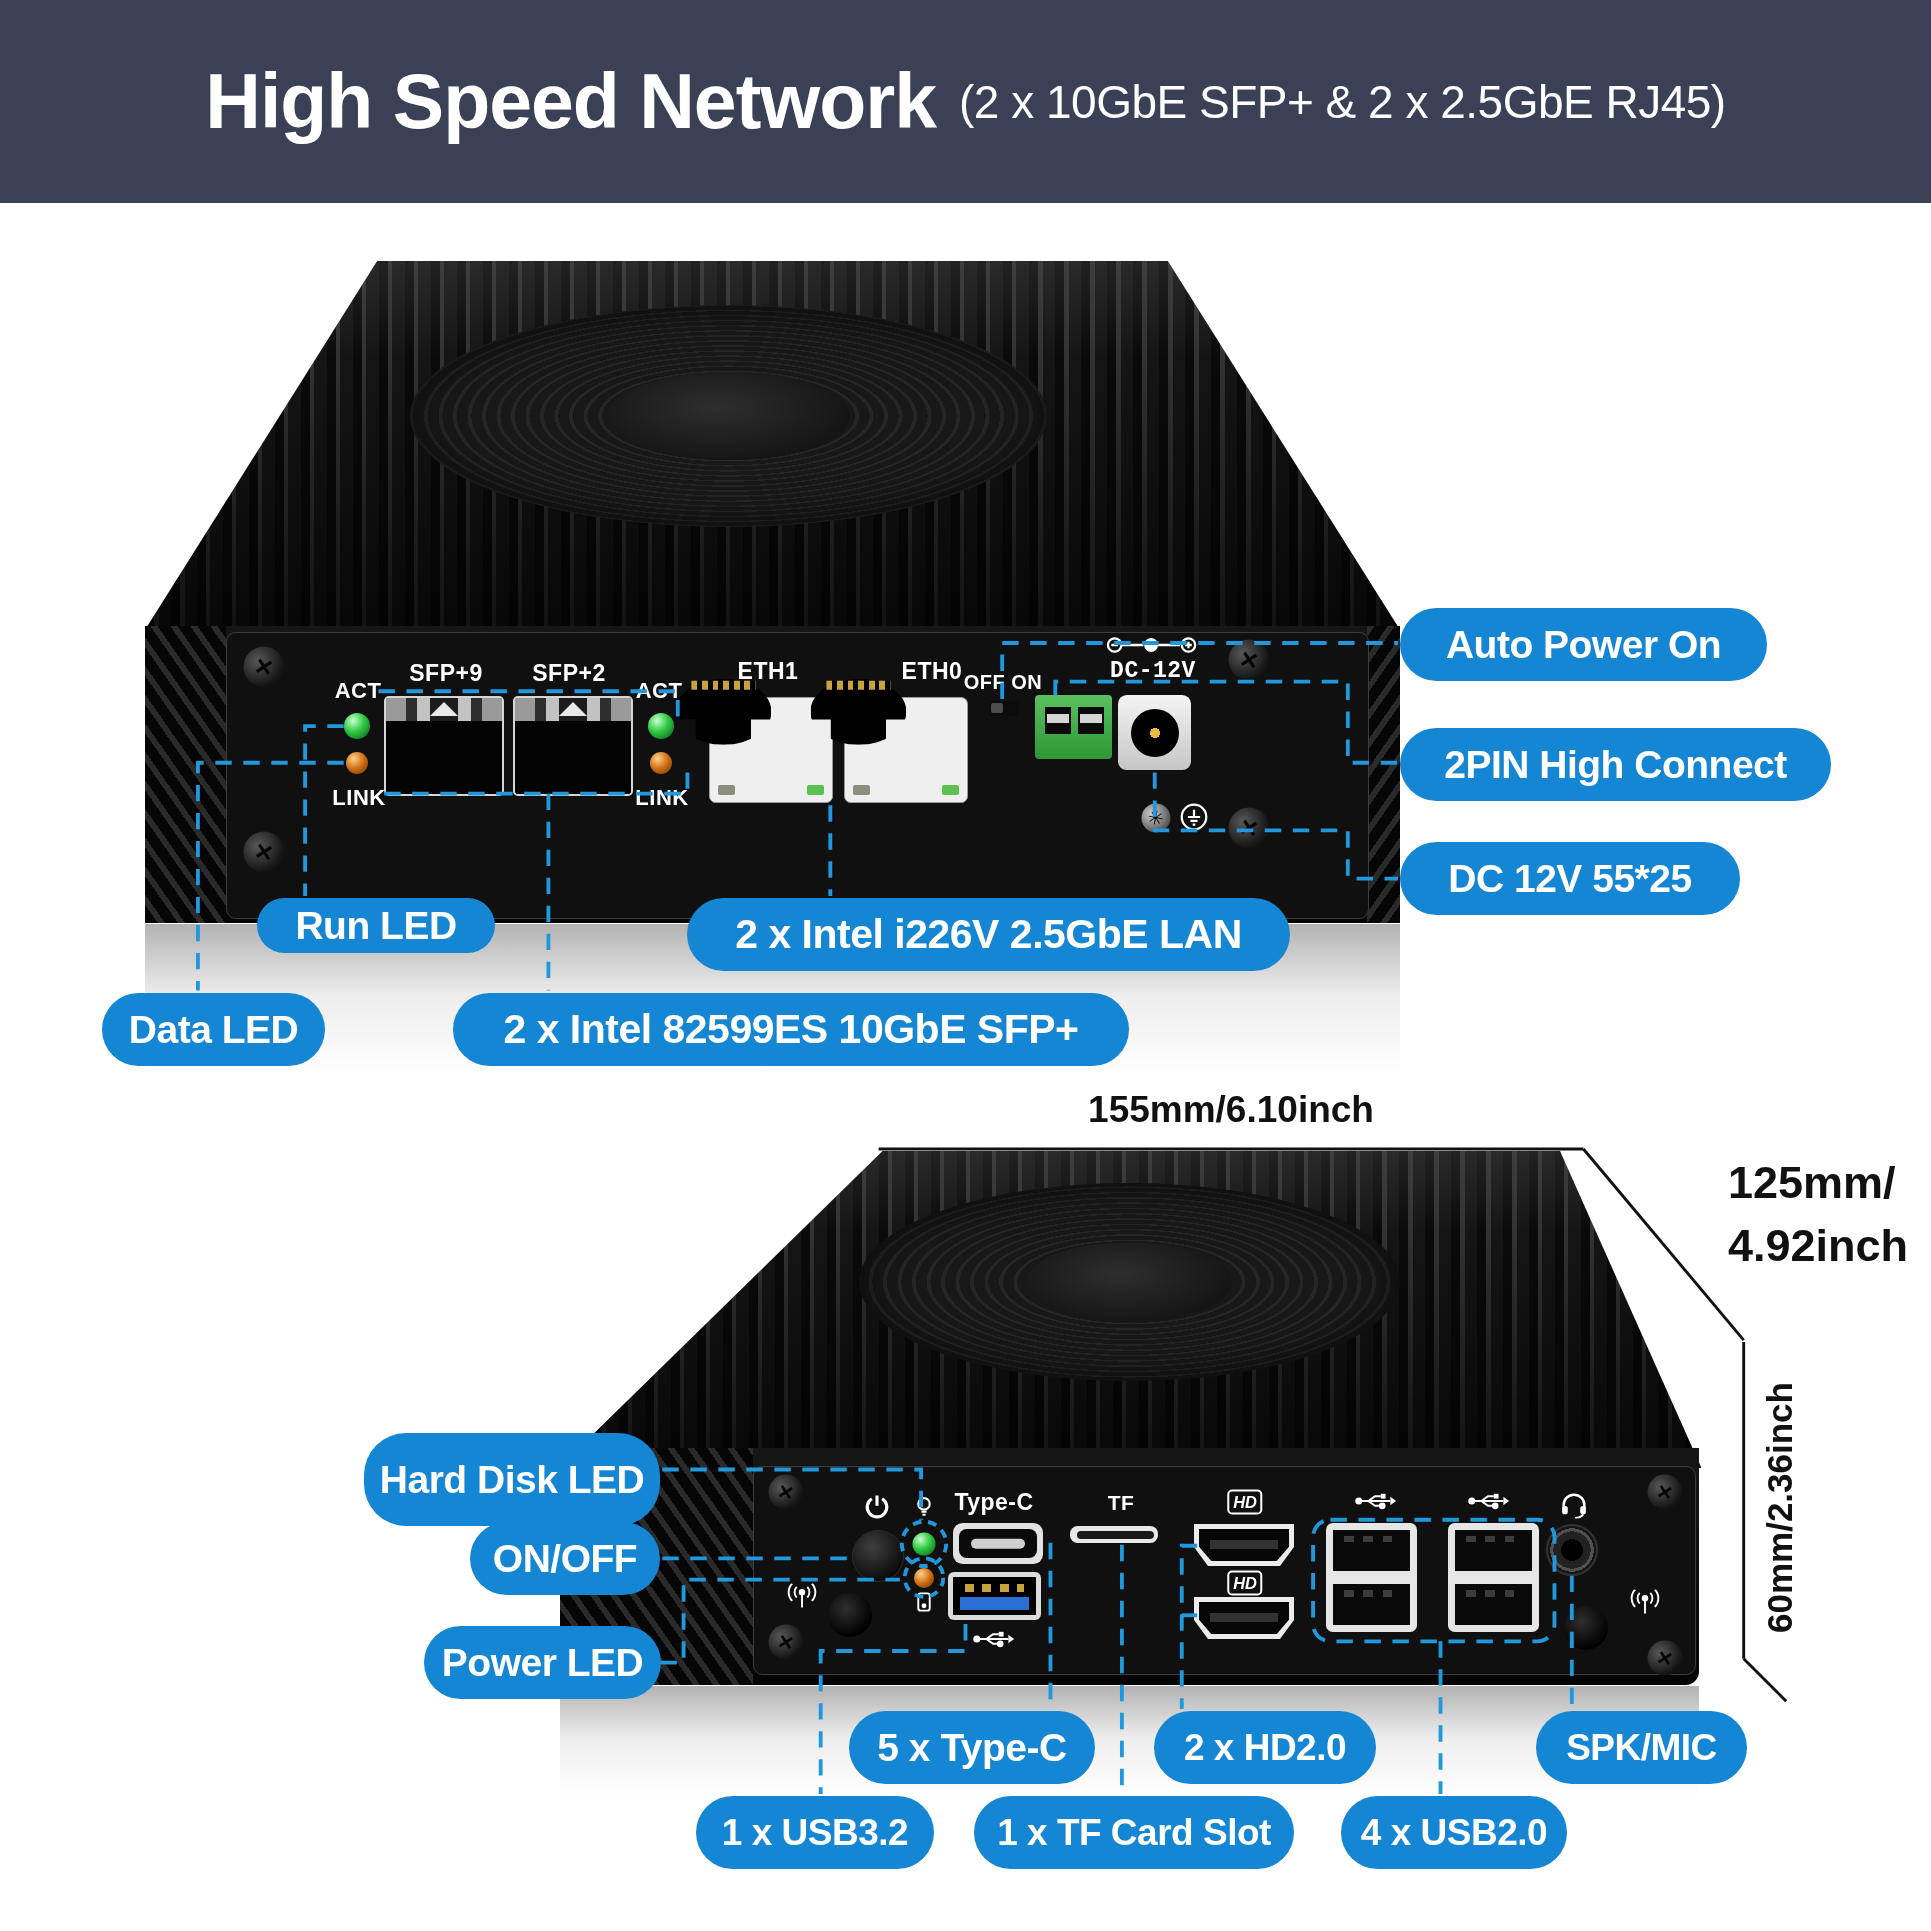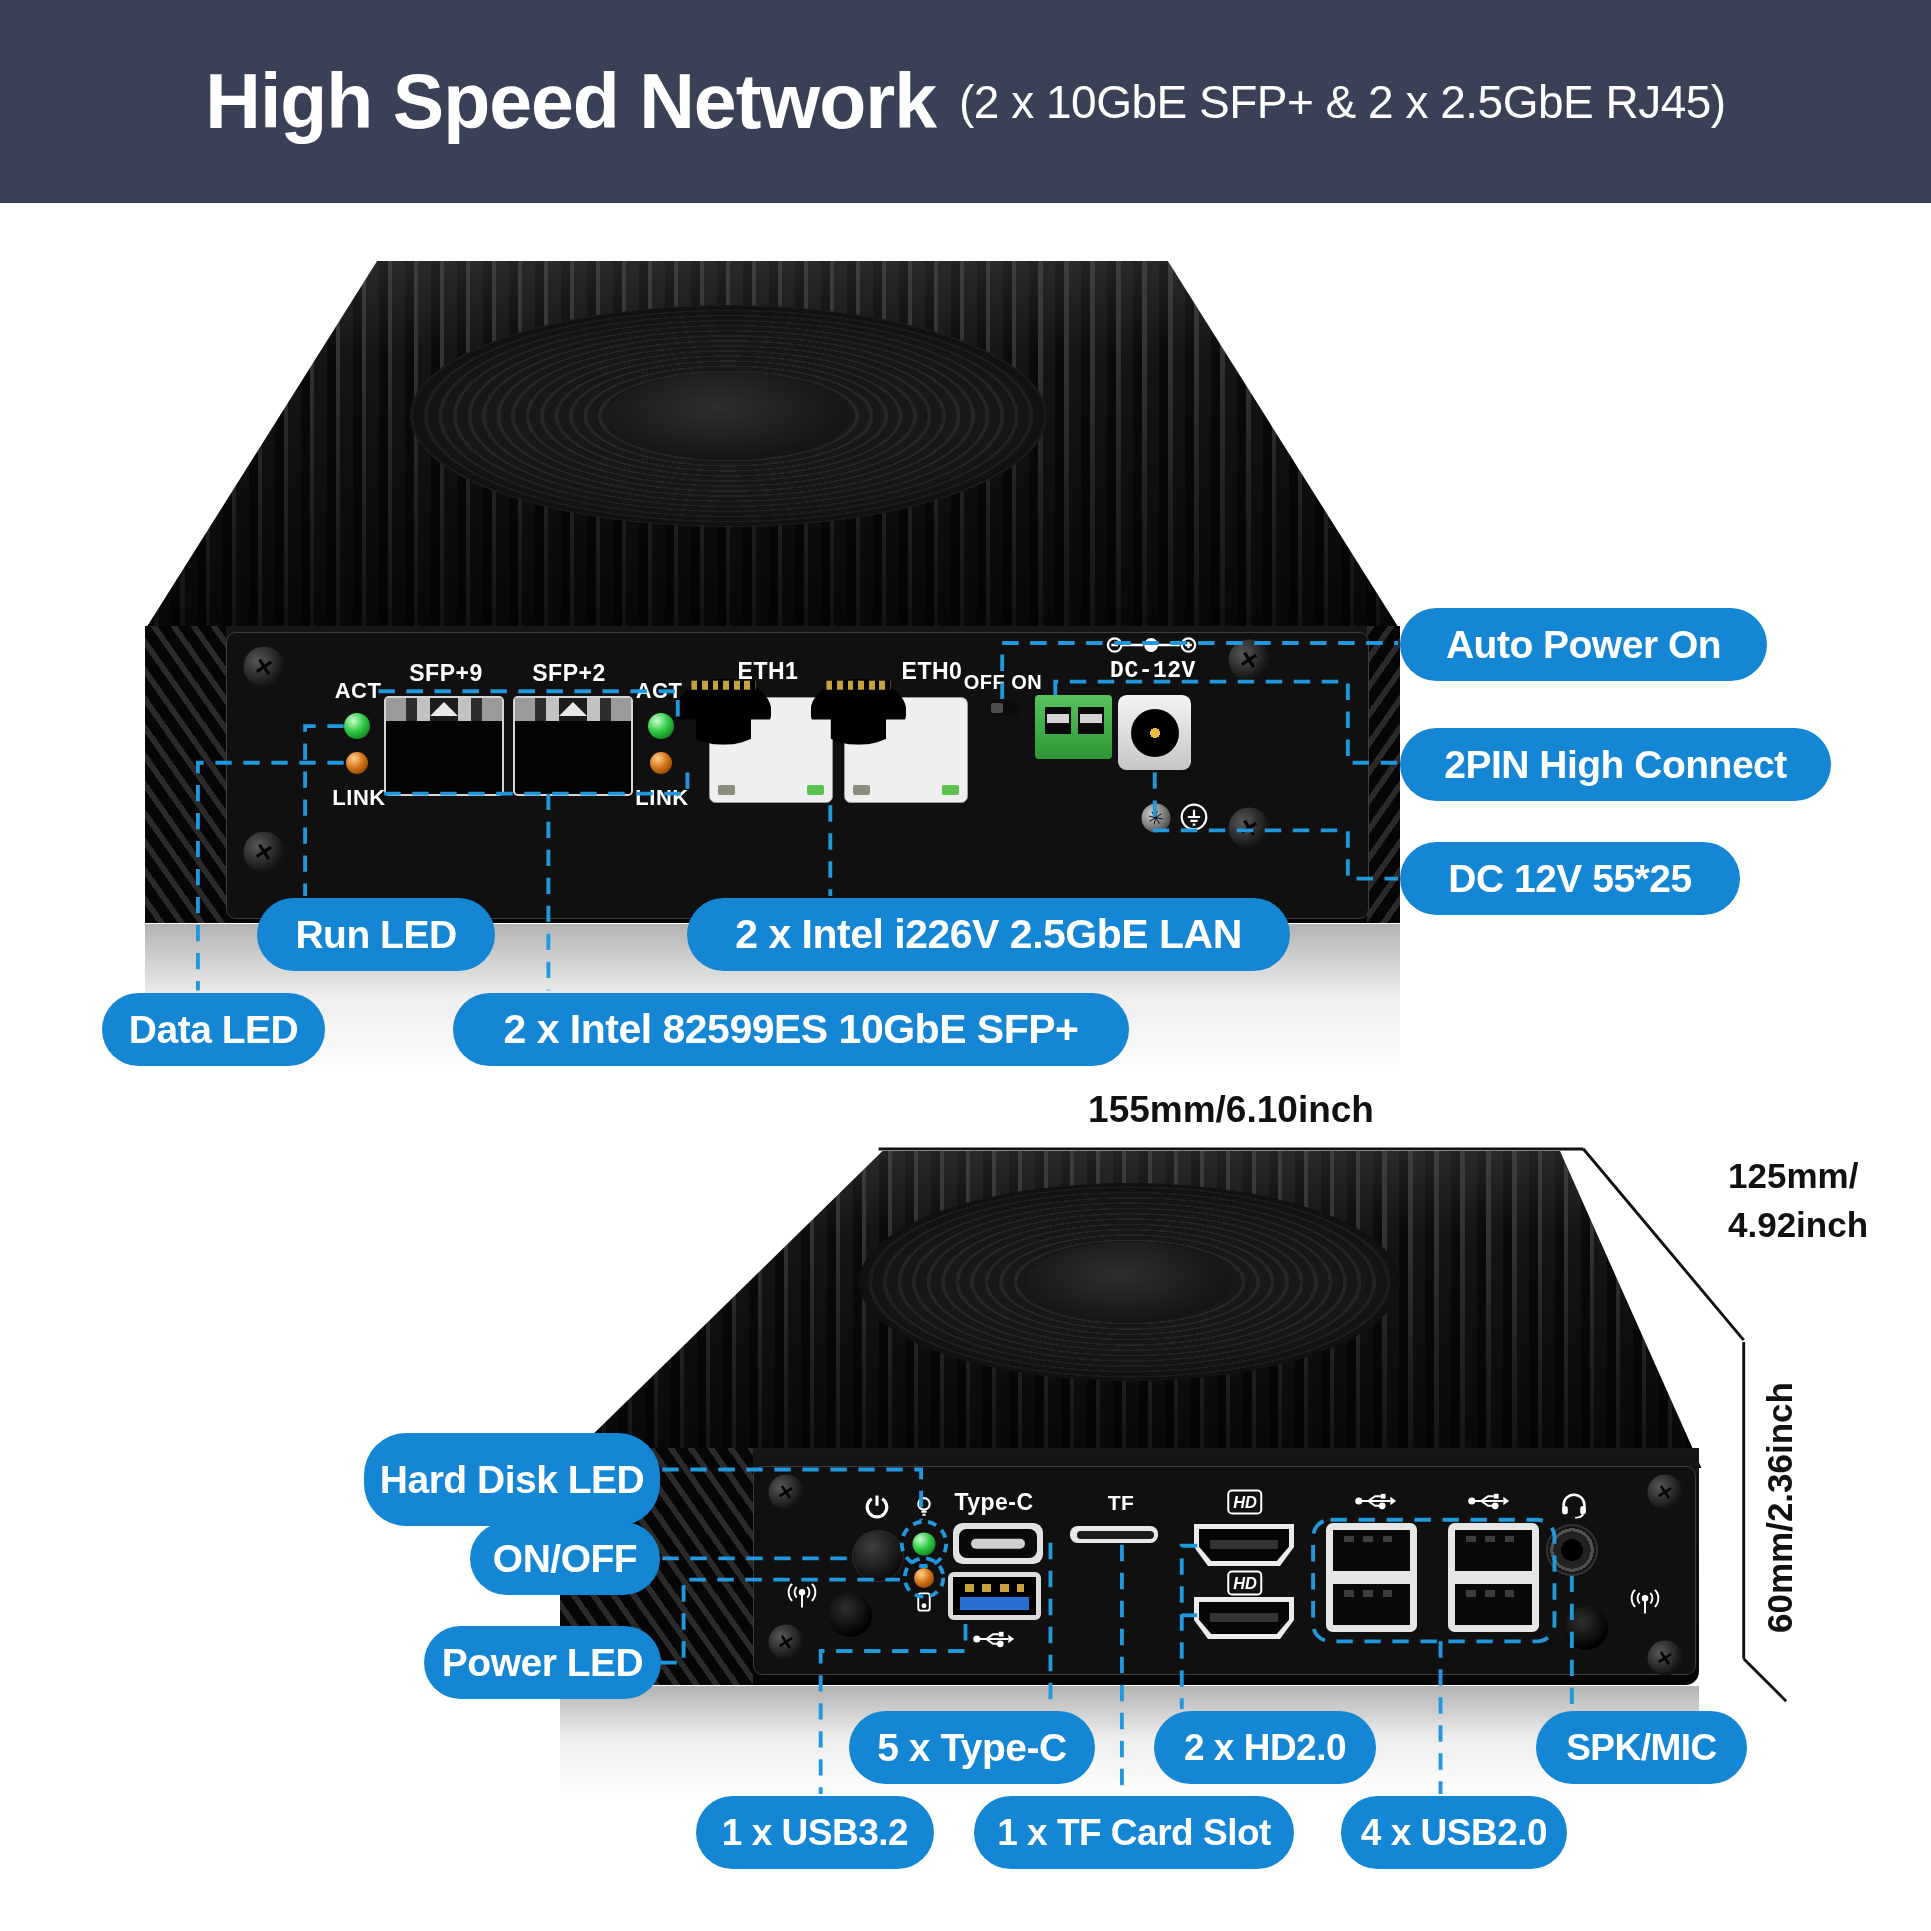--- a/index.html
+++ b/index.html
@@ -187,21 +187,21 @@
   <svg class="icon" style="left:1194px;top:817px;" width="29" height="29" viewBox="0 0 26 26">
     <g stroke="#fff" stroke-width="2" fill="none">
       <circle cx="13" cy="13" r="11"></circle>
         <path d="M13 6.5V13M7.5 13h11M9.8 16.5h6.4M11.8 19.8h2.4"></path>
     </g>
   </svg>
 
   <div class="pill" style="left:1400px;top:608px;width:367px;height:73px;">Auto Power On</div>
   <div class="pill" style="left:1400px;top:728px;width:431px;height:73px;">2PIN High Connect</div>
   <div class="pill" style="left:1400px;top:842px;width:340px;height:73px;">DC 12V 55*25</div>
-  <div class="pill" style="left:257px;top:898px;width:238px;height:73px;">Run LED</div>
+  <div class="pill" style="left:257px;top:898px;width:238px;height:55px;">Run LED</div>
   <div class="pill" style="left:687px;top:898px;width:603px;height:73px;font-size:41px;">2 x Intel i226V 2.5GbE LAN</div>
   <div class="pill" style="left:102px;top:993px;width:223px;height:73px;">Data LED</div>
   <div class="pill" style="left:453px;top:993px;width:676px;height:73px;font-size:41px;">2 x Intel 82599ES 10GbE SFP+</div>
 
   <div class="refl" style="left:560px;top:1686px;width:1139px;height:116px;"></div>
   <div class="heatsink" style="left:541px;top:1151px;width:1178px;height:317px;clip-path:polygon(29% 0,86.5% 0,98.5% 100%,1.5% 100%);">
     <div class="shade"></div>
   </div>
   <div class="fan" style="left:859px;top:1183px;width:541px;height:198px;"></div>
   <div class="face" style="left:560px;top:1448px;width:1139px;height:237px;"></div>
@@ -342,21 +342,21 @@
   <div class="pill" style="left:470px;top:1522px;width:190px;height:73px;">ON/OFF</div>
   <div class="pill" style="left:424px;top:1626px;width:237px;height:73px;">Power LED</div>
   <div class="pill" style="left:849px;top:1711px;width:246px;height:73px;">5 x Type-C</div>
   <div class="pill" style="left:1154px;top:1711px;width:222px;height:73px;font-size:37px;">2 x HD2.0</div>
   <div class="pill" style="left:1536px;top:1711px;width:211px;height:73px;font-size:37px;">SPK/MIC</div>
   <div class="pill" style="left:696px;top:1796px;width:238px;height:73px;font-size:37px;">1 x USB3.2</div>
   <div class="pill" style="left:974px;top:1796px;width:320px;height:73px;font-size:37px;">1 x TF Card Slot</div>
   <div class="pill" style="left:1341px;top:1796px;width:226px;height:73px;font-size:37px;">4 x USB2.0</div>
 
   <div class="dim" style="left:1231px;top:1089px;transform:translateX(-50%);">155mm/6.10inch</div>
-  <div class="dim" style="left:1728px;top:1151px;line-height:1.4;font-size:35px;">
+  <div class="dim" style="left:1728px;top:1151px;line-height:1.4;font-size:45px;">
     <div>125mm/</div>
     <div>4.92inch</div>
   </div>
   <div class="dim vert" style="left:1753px;top:1348px;width:54px;height:319px;font-size:35px;">60mm/2.36inch</div>
 
   <svg class="overlay" width="1931" height="1931" viewBox="0 0 2000 2000">
 
     <path class="dash" d="M392 716 H702 V746"></path>
     <path class="dash" d="M398 822 H712 V794"></path>
     <path class="dash" d="M568 822 V1026"></path>

